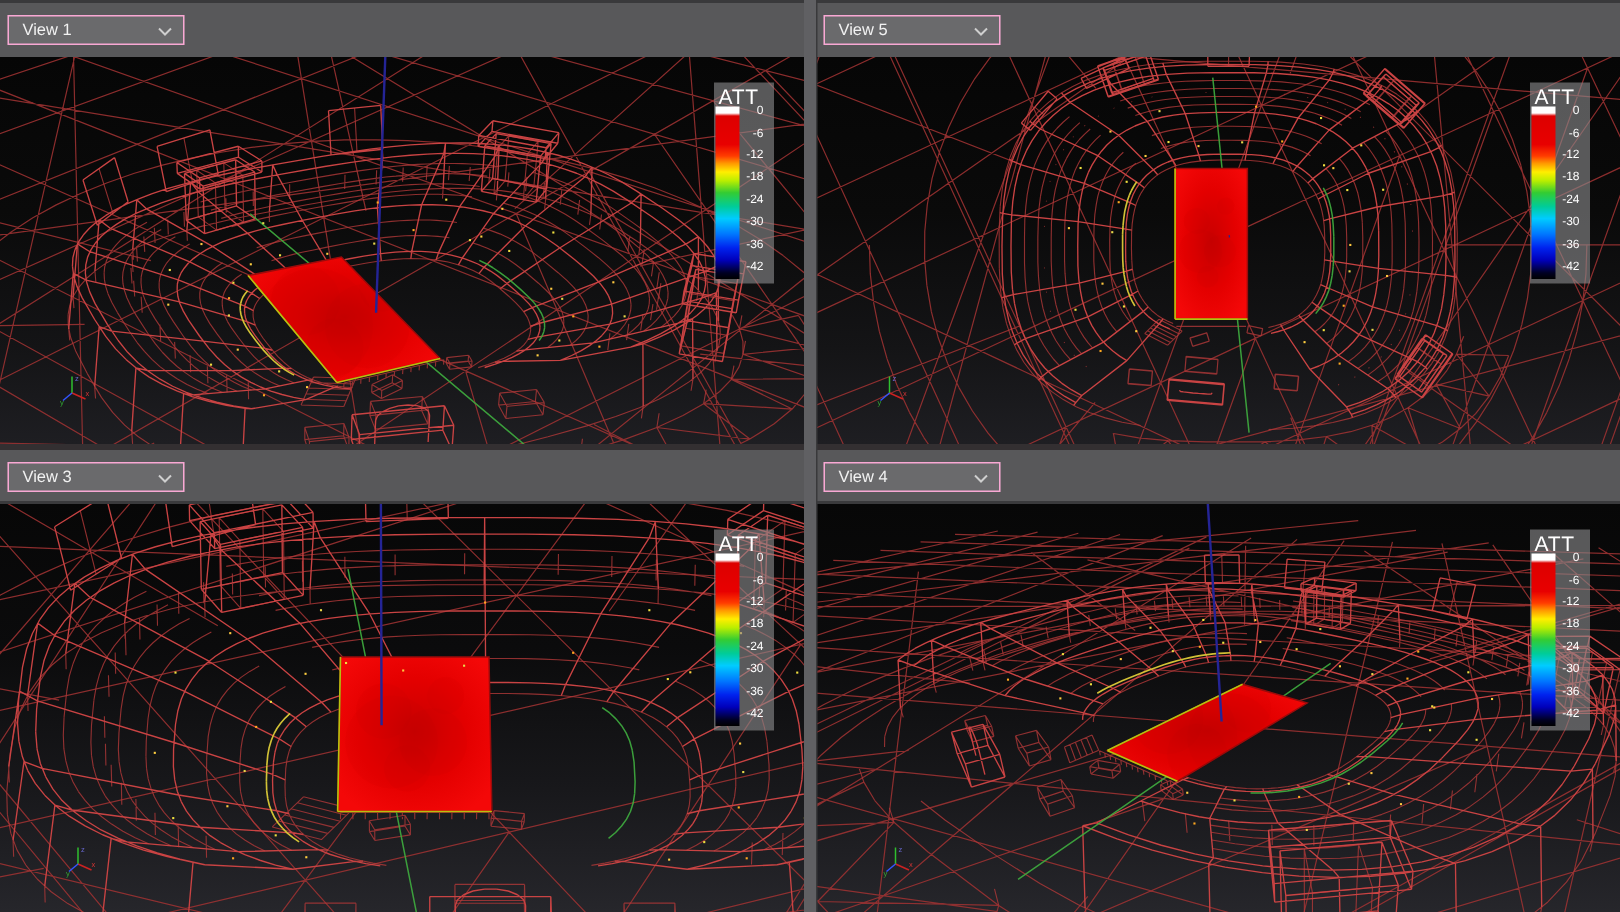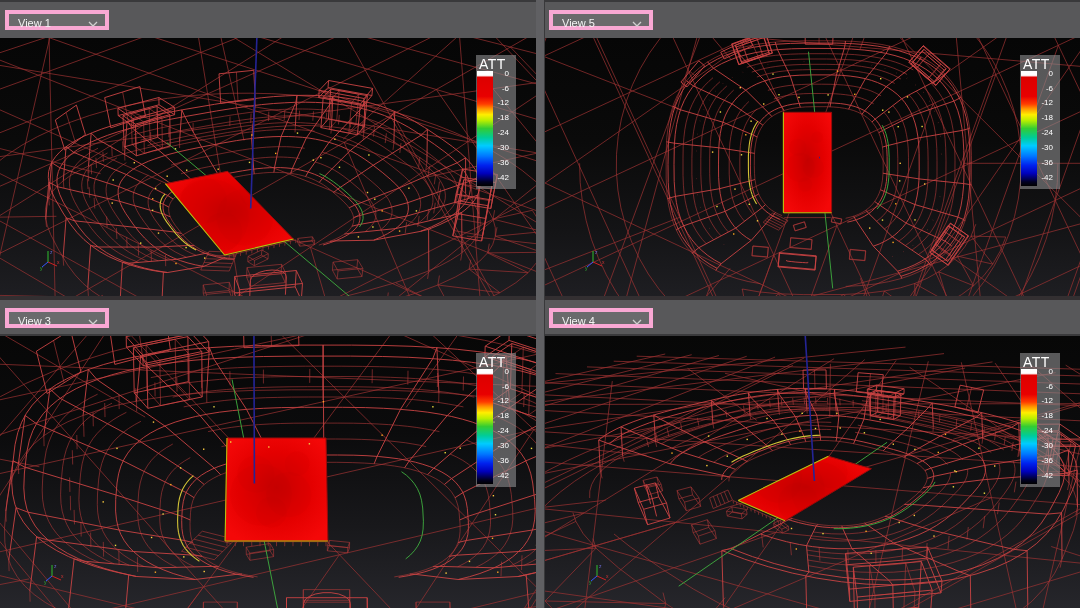--- a/index.html
+++ b/index.html
@@ -1,17 +1,17 @@
 <!DOCTYPE html>
 <html><head><meta charset="utf-8"><style>*{margin:0;padding:0;box-sizing:border-box}
 html,body{width:1080px;height:608px;background:#000;overflow:hidden;font-family:"Liberation Sans",sans-serif}
 .hdr{position:absolute;background:#58585a;border-top:2px solid #39393b}
 .hdr.top{height:39px!important}
 .hdr.bot{border-top:4px solid #332f31;border-bottom:2px solid #3a3a3c}
-.dd{position:absolute;left:5px;top:8px;width:104px;height:20px;background:#6a6a6c;border:4px solid #f9a8d4;color:#f2f2f2;font-size:11px;line-height:18px;padding-left:9px}
+.dd{position:absolute;left:5px;top:8px;width:118px;height:20px;background:#6a6a6c;border:1px solid #f9a8d4;color:#f2f2f2;font-size:11px;line-height:18px;padding-left:9px}
 .hdr.bot .dd{top:8px}
 .chev{position:absolute;right:7px;top:7px}
 .canvas{position:absolute;overflow:hidden;background:linear-gradient(to bottom,#060606 0%,#0a0a0a 40%,#141416 75%,#1e1e22 100%)}
 .canvas.bot{background:linear-gradient(to bottom,#070707 0%,#0b0b0c 35%,#18181b 70%,#26262b 100%)}
 .legend{position:absolute;top:17px;right:20px;width:40px;height:134px;background:rgba(138,138,140,0.62)}
 .lt{color:#fff;font-size:14px;text-align:left;padding-left:3px;margin-top:1px;letter-spacing:0.5px}
 .lbar{position:absolute;left:1px;top:16px;width:16px;height:115px}
 .ll{position:absolute;right:7px;color:#fff;font-size:8px;line-height:8px}
 .divider{position:absolute;left:536px;top:0;width:8px;height:608px;background:#606063}
 </style></head><body>

